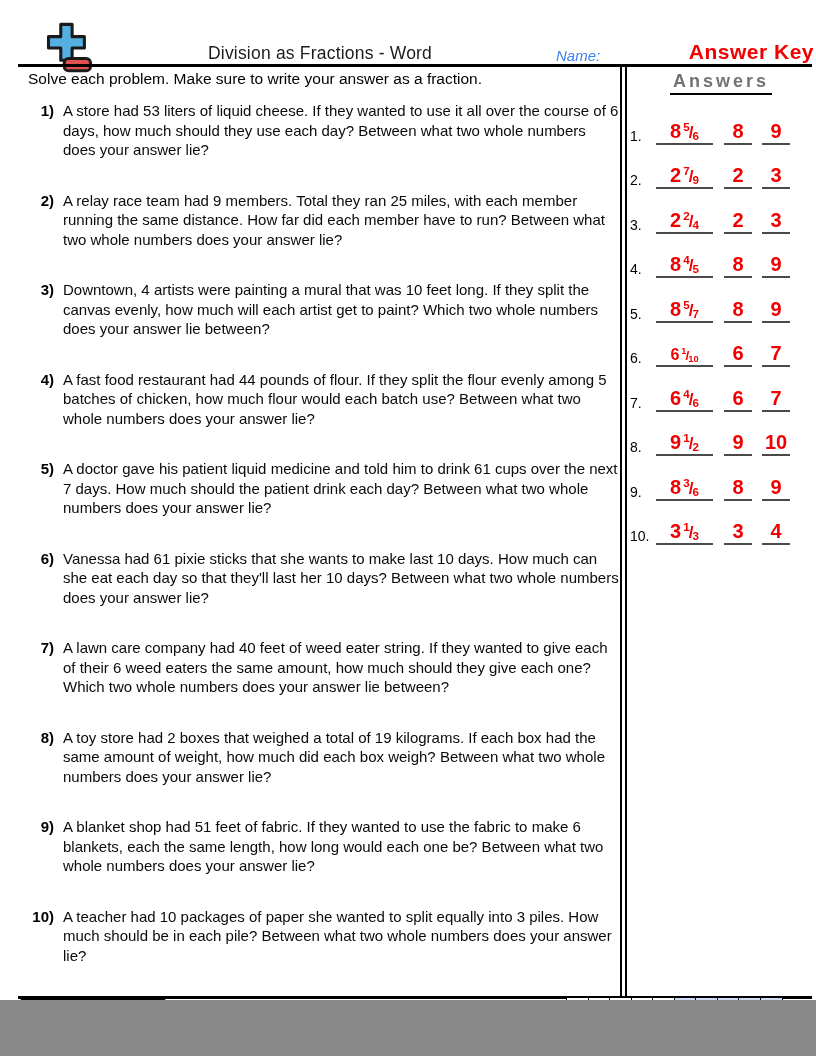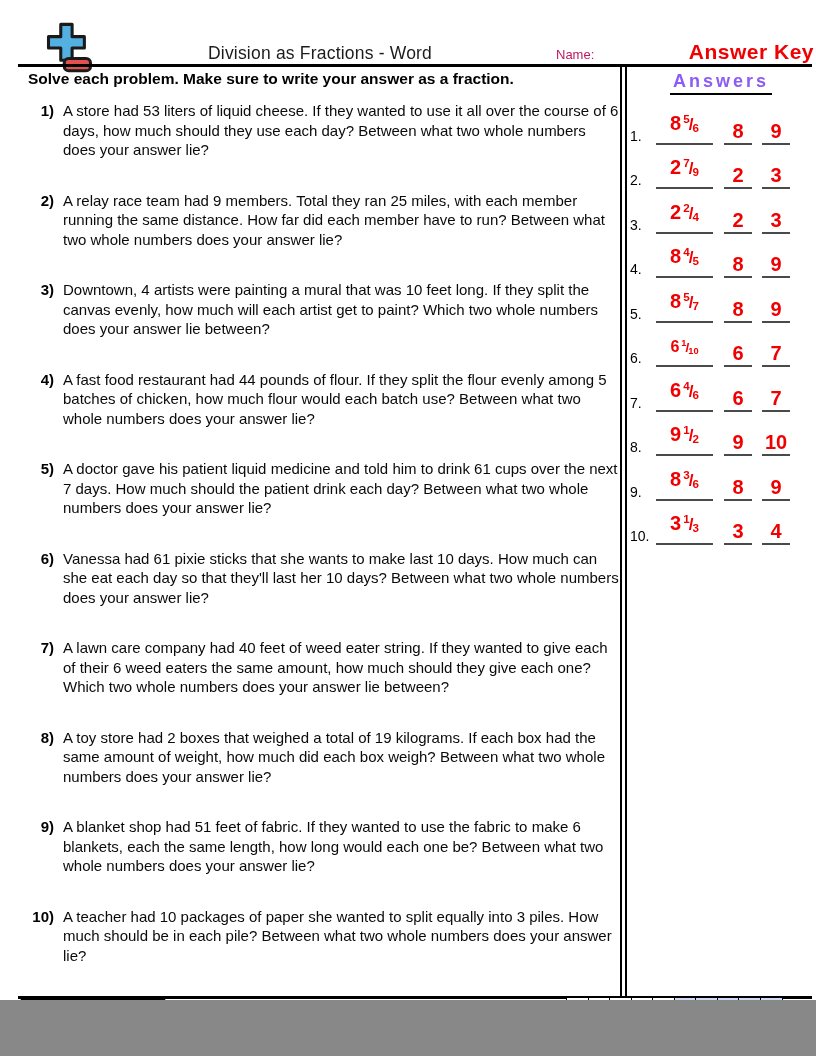--- a/index.html
+++ b/index.html
@@ -9,45 +9,45 @@
     background:#ffffff; color:#111; overflow:hidden;
     font-family:"Liberation Sans", sans-serif;
   }
 
   
   .logo { position:absolute; left:38px; top:18px; width:56px; height:60px; }
   .worksheet-title {
     position:absolute; left:110px; top:43px; width:420px;
     text-align:center; font-size:17.5px; color:#1c1c1c; letter-spacing:.2px;
   }
-  .name-label { position:absolute; left:556px; top:47px; font-size:13px; color:#be185d; }
+  .name-label { position:absolute; left:556px; top:47px; font-size:15px; color:#3b82f6;font-style:italic; }
   .name-value {
     position:absolute; left:624px; top:40px; width:190px;
     font-size:21px; font-weight:bold; color:#f00000; letter-spacing:.5px;text-align:right;
   }
   .header-rule { position:absolute; left:18px; top:64px; width:794px; height:3px; background:#000; }
-  .instructions { position:absolute; left:28px; top:70px; font-size:15.5px; font-weight:bold; color:#000; }
+  .instructions { position:absolute; left:28px; top:70px; font-size:15.5px; font-weight:normal; color:#000; }
 
   
   .divider {
     position:absolute; left:620px; top:67px; height:929px; width:7px;
     border-left:2px solid #000; border-right:2px solid #000;
   }
 
   
   .answers-panel { position:absolute; left:630px; top:71px; width:182px; text-align:center; }
   .answers-title-text {
     display:inline-block; font-size:18px; font-weight:bold; letter-spacing:3px;
-    border-bottom:2.5px solid #000; padding:0 3px 1px 3px; color:#8b5cf6;
+    border-bottom:2.5px solid #000; padding:0 3px 1px 3px; color:#737373;
   }
   .answer-rows { position:absolute; left:630px; top:100px; width:182px; }
   .answer-row { height:44.5px; display:flex; align-items:flex-end; }
   .anum { width:26px; font-size:14px; color:#000; padding-bottom:1px; flex:none; }
   .blank { border-bottom:2px solid #4a4a4a; text-align:center; color:#f00000; font-weight:bold; }
-  .fraction-blank { width:57px; margin-right:11px; flex:none; padding-bottom:9px; }
+  .fraction-blank { width:57px; margin-right:11px; flex:none; padding-bottom:1px; }
   .low-blank  { width:28px; margin-right:10px; flex:none; padding-bottom:1px; }
   .high-blank { width:28px; flex:none; padding-bottom:1px; }
   .low-blank span, .high-blank span { font-size:20px; line-height:1.05; font-weight:bold; }
   .frac { font-size:20px; line-height:1.05; white-space:nowrap; font-weight:bold; }
   .frac .sup { font-size:.58em; position:relative; top:-.6em; margin-left:2px; }
   .frac .slash { font-size:.85em; margin:0 -1px; }
   .frac .sub { font-size:.58em; position:relative; top:.18em; }
   .answer-row:nth-child(6) .frac { font-size:16px; }
 
   

